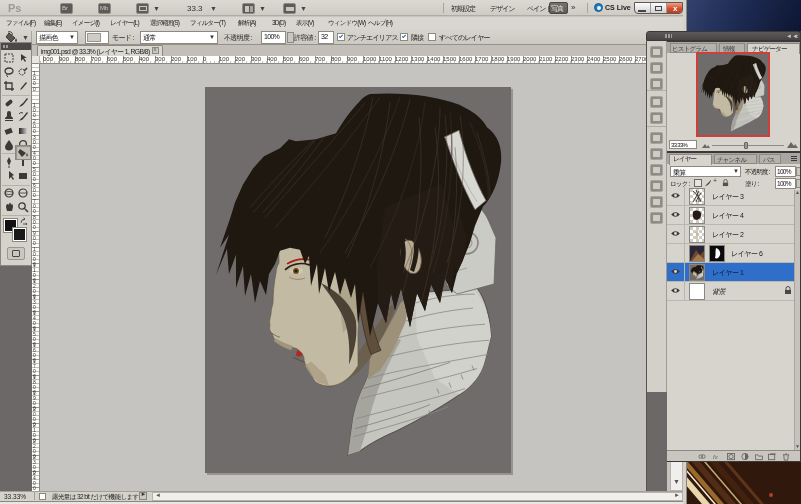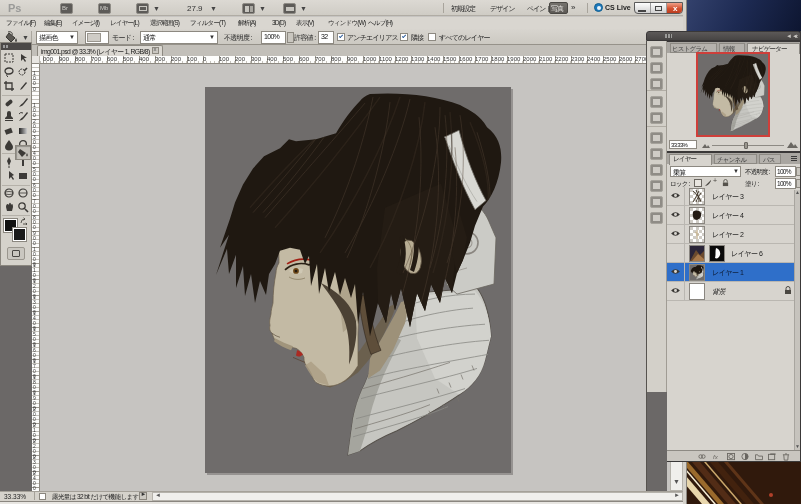--- a/index.html
+++ b/index.html
@@ -24,21 +24,21 @@
 <div class="abs" style="left:60px;top:3px;width:13px;height:11px;background:#5d5b58;border:1px solid #8f8c86;border-radius:2px">
     <div class="abs tx" style="left:1px;top:1px;font-size:6px;color:#cfcdc8">Br</div>
   </div>
 <div class="abs" style="left:98px;top:3px;width:13px;height:11px;background:#5d5b58;border:1px solid #8f8c86;border-radius:2px">
     <div class="abs tx" style="left:1px;top:1px;font-size:6px;color:#cfcdc8">Mb</div>
   </div>
 <div class="abs" style="left:136px;top:3px;width:13px;height:11px;background:#5d5b58;border:1px solid #8f8c86;border-radius:2px">
     <div class="abs" style="left:2px;top:2px;width:8px;height:5px;border:1px solid #c8c6c0"></div>
   </div>
 <div class="abs tx" style="left:153px;top:5px;font-size:7px;color:#444">▼</div>
-<div class="abs tx" style="left:187px;top:4px;font-size:8px;color:#333">27.9</div>
+<div class="abs tx" style="left:187px;top:4px;font-size:8px;color:#333">33.3</div>
 <div class="abs tx" style="left:210px;top:5px;font-size:7px;color:#444">▼</div>
 <div class="abs" style="left:242px;top:3px;width:13px;height:11px;background:#5d5b58;border:1px solid #8f8c86;border-radius:2px">
     <div class="abs" style="left:2px;top:2px;width:4px;height:6px;background:#c8c6c0"></div>
     <div class="abs" style="left:7px;top:2px;width:3px;height:6px;background:#a8a6a0"></div>
   </div>
 <div class="abs tx" style="left:259px;top:5px;font-size:7px;color:#444">▼</div>
 <div class="abs" style="left:283px;top:3px;width:13px;height:11px;background:#5d5b58;border:1px solid #8f8c86;border-radius:2px">
     <div class="abs" style="left:2px;top:3px;width:8px;height:4px;background:#c8c6c0"></div>
   </div>
 <div class="abs tx" style="left:300px;top:5px;font-size:7px;color:#444">▼</div>

